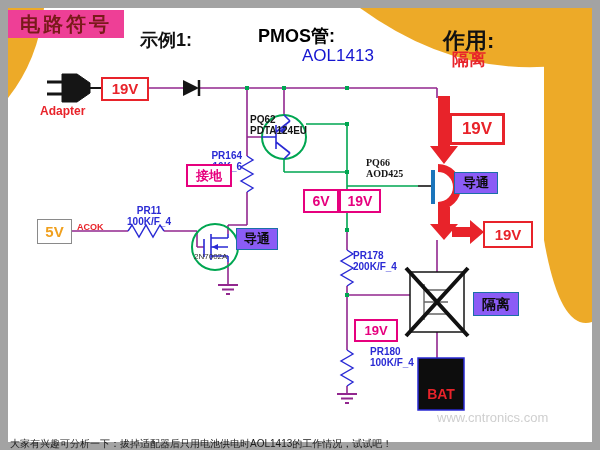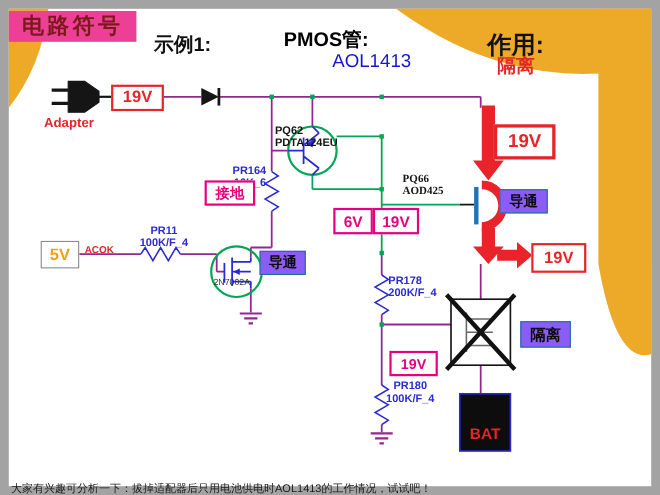--- a/index.html
+++ b/index.html
@@ -153,22 +153,23 @@
 
   <div class="lbl comp" style="left:353px;top:250px;">
     <div>PR178</div>
     <div>200K/F_4</div>
   </div>
 
   <div class="lbl bluebox" style="left:473px;top:292px;width:44px;height:22px;line-height:22px;font-size:14px;">隔离</div>
 
   <div class="lbl pinkbox" style="left:354px;top:319px;width:40px;height:19px;line-height:19px;font-size:13px;">19V</div>
 
-  <div class="lbl comp" style="left:351px;top:346px;text-align:center;">
+  <div class="lbl comp" style="left:370px;top:346px;">
     <div>PR180</div>
     <div>100K/F_4</div>
   </div>
 
   <div class="lbl" style="left:418px;top:386px;width:46px;text-align:center;color:#e8232a;font-size:14px;font-weight:bold;">BAT</div>
 
   <div class="lbl" style="left:10px;top:425px;width:582px;font-size:10px;color:#1a1a1a;margin-top:12px;">大家有兴趣可分析一下：拔掉适配器后只用电池供电时AOL1413的工作情况，试试吧！</div>
+  <div class="lbl" style="left:437px;top:410px;font-size:13px;color:#cfcfcf;">www.cntronics.com</div>
 
 </div>
 
 </body></html>

